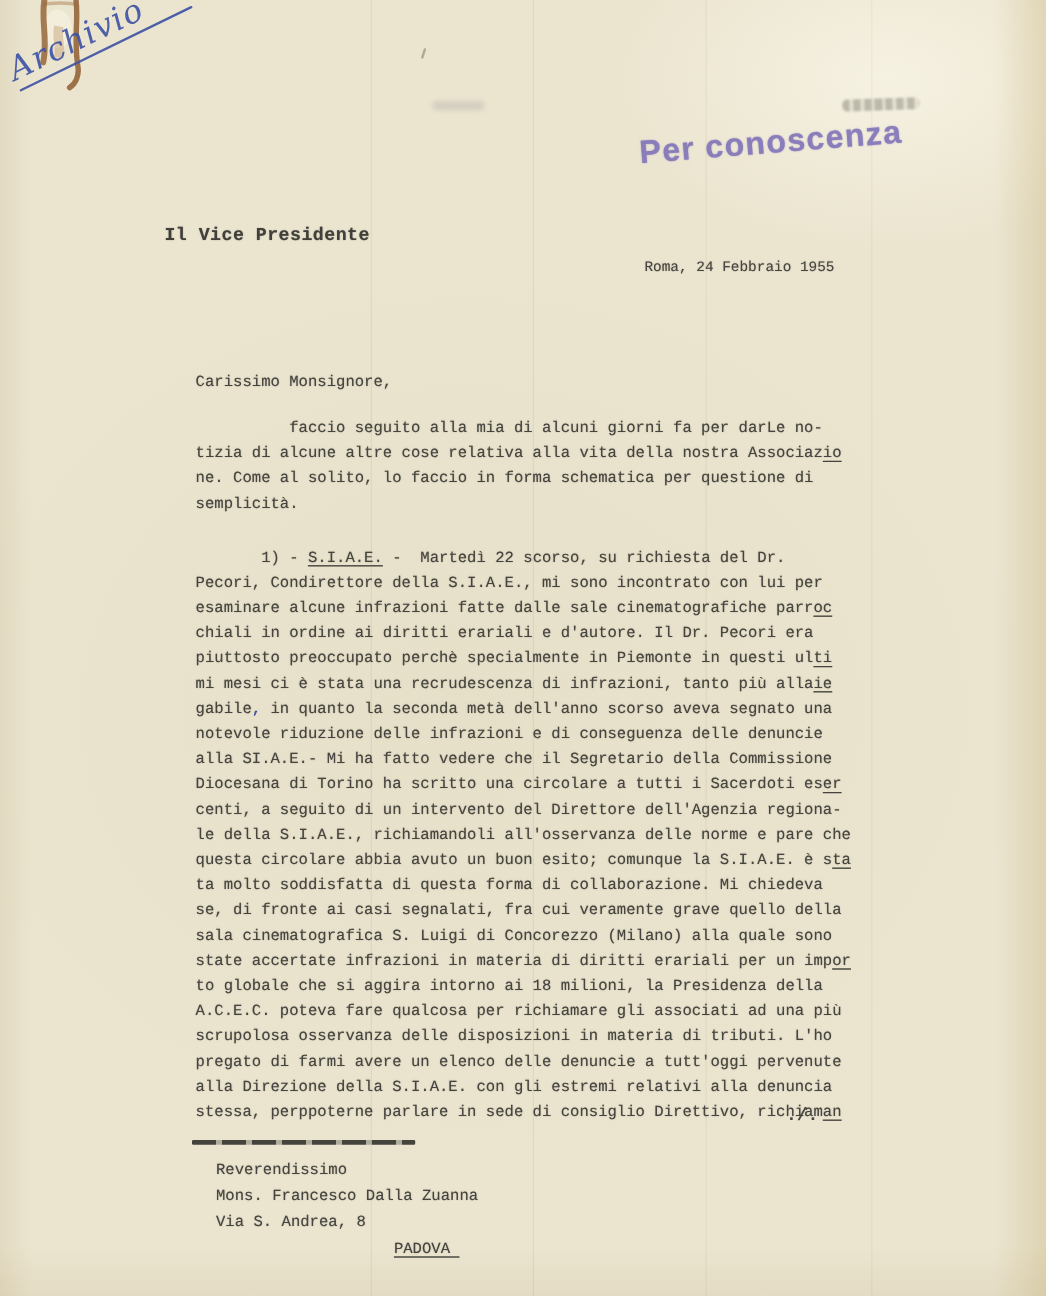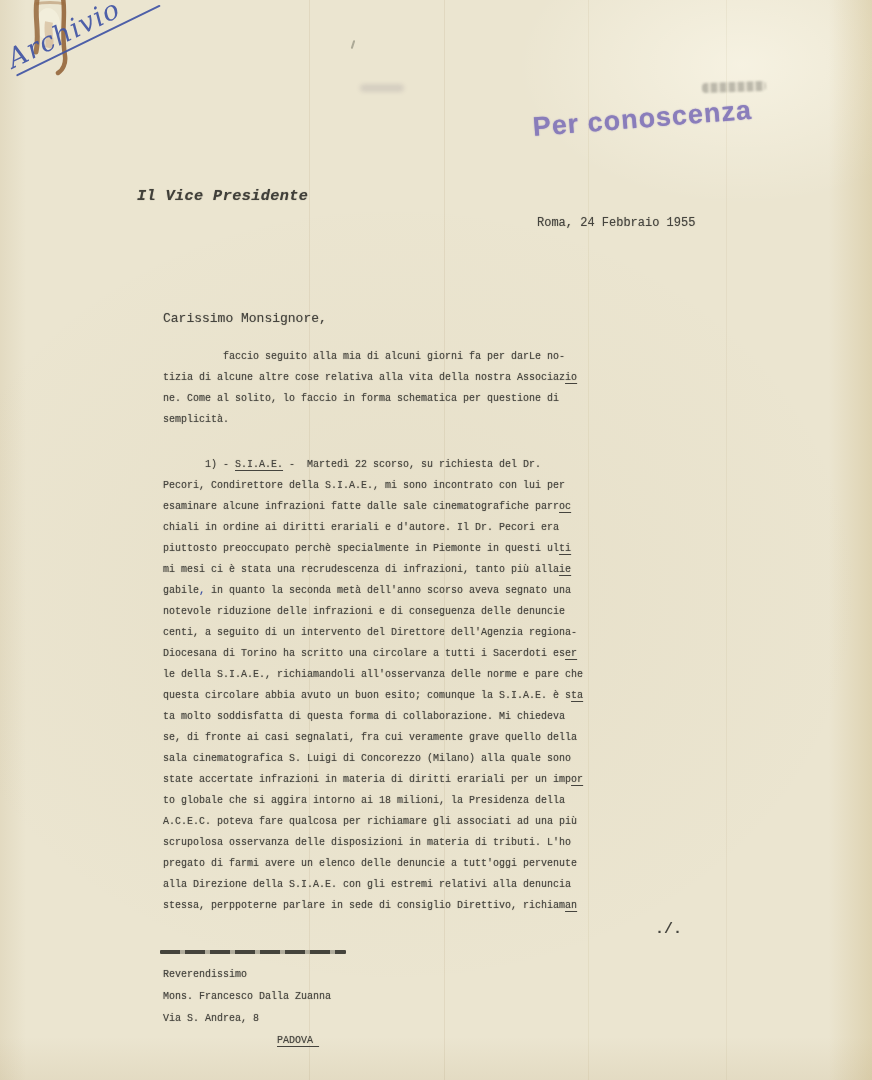--- a/index.html
+++ b/index.html
@@ -11,45 +11,45 @@
     background-color:#ebe5d0;
     background-image:
       linear-gradient(90deg, rgba(150,120,60,0.10) 0, rgba(150,120,60,0) 3%,
                       rgba(150,120,60,0) 95%, rgba(175,145,70,0.22) 100%),
       linear-gradient(0deg, rgba(150,120,60,0.09) 0, rgba(150,120,60,0) 4%),
       radial-gradient(ellipse 320px 200px at 85% 6%, rgba(255,252,240,0.55), transparent 70%),
       radial-gradient(ellipse 600px 500px at 45% 55%, rgba(140,115,60,0.05), transparent 80%);
     font-family:"Liberation Mono","DejaVu Sans Mono",monospace;
   }
   .crease{position:absolute;top:0;bottom:0;width:1px;background:rgba(135,110,55,0.10);}
-  .tline{white-space:pre;height:21px;line-height:21px;font-size:10px;
+  .tline{white-space:pre;height:21px;line-height:21px;font-size:13px;
          color:#45443e;text-shadow:0 0 1px rgba(70,65,55,0.5);}
   .u{text-decoration:underline;text-underline-offset:2.5px;text-decoration-thickness:1.4px;}
   .blue{color:#3b51a3;font-weight:bold;text-shadow:none;}
   .typed-block{position:absolute;}
   .sender{position:absolute;left:137px;top:187px;font-size:15.2px;font-weight:bold;
-          letter-spacing:0.4px;color:#403f39;text-shadow:0 0 1px rgba(60,58,50,0.6);white-space:pre;font-style:italic;}
+          letter-spacing:0.4px;color:#403f39;text-shadow:0 0 1px rgba(60,58,50,0.6);white-space:pre;}
   .dateline{position:absolute;left:537px;top:216px;font-size:12px;color:#46453f;
             text-shadow:0 0 1px rgba(70,65,55,0.5);white-space:pre;}
   .salutation{position:absolute;left:163px;top:311px;font-size:13px;color:#45443e;
               text-shadow:0 0 1px rgba(70,65,55,0.5);white-space:pre;}
   .cont-mark{position:absolute;left:655px;top:921px;font-size:15px;font-weight:bold;color:#45443e;}
   .stamp{position:absolute;left:534px;top:112px;
          font-family:"Liberation Sans","DejaVu Sans",sans-serif;
          font-size:27px;font-weight:700;letter-spacing:1px;color:#7f72b8;opacity:0.9;
          transform:rotate(-4.5deg);transform-origin:left bottom;
          text-shadow:0 0 1.5px rgba(127,114,184,0.75);white-space:pre;}
   .archivio{position:absolute;left:2px;top:46px;transform:rotate(-26deg);transform-origin:left top;
             color:#4054a5;opacity:0.92;}
   .archivio .word{font-family:"DejaVu Serif","Liberation Serif",serif;font-style:italic;
                   font-size:27px;letter-spacing:1px;}
   .archivio .stroke{width:160px;height:2px;background:#4054a5;margin-top:1px;border-radius:2px;}
   .divider{position:absolute;left:160px;top:950px;width:186px;height:4px;border-radius:1px;
            background:repeating-linear-gradient(90deg,#45443c 0 20px,rgba(69,68,60,0.35) 20px 25px);}
-  .footer-block .tline{height:22px;line-height:22px;}
+  .footer-block .tline{height:22px;line-height:22px;margin-left:17px;}
   .smudge-a{position:absolute;left:702px;top:82px;width:64px;height:10px;border-radius:4px;
             background:repeating-linear-gradient(90deg,rgba(88,86,78,0.55) 0 6px,rgba(88,86,78,0.15) 6px 9px);
             filter:blur(1.1px);transform:rotate(-2deg);opacity:0.65;}
   .smudge-b{position:absolute;left:360px;top:84px;width:44px;height:8px;border-radius:4px;
             background:rgba(110,100,120,0.35);filter:blur(2px);opacity:0.5;}
   .tick{position:absolute;left:352px;top:40px;width:2px;height:9px;background:#8a8878;
         opacity:0.65;transform:rotate(18deg);border-radius:1px;}
   .staple{position:absolute;left:18px;top:-2px;}
 </style>
 </head>
@@ -95,22 +95,23 @@
 
   <div class="typed-block" style="left:163px;top:454px">
       <div class="tline"><span>       1) - </span><span class="u">S.I.A.E.</span><span> -  Martedì 22 scorso, su richiesta del Dr.</span></div>
       <div class="tline"><span>Pecori, Condirettore della S.I.A.E., mi sono incontrato con lui per</span></div>
       <div class="tline"><span>esaminare alcune infrazioni fatte dalle sale cinematografiche parr</span><span class="u">oc</span></div>
       <div class="tline"><span>chiali in ordine ai diritti erariali e d'autore. Il Dr. Pecori era</span></div>
       <div class="tline"><span>piuttosto preoccupato perchè specialmente in Piemonte in questi ul</span><span class="u">ti</span></div>
       <div class="tline"><span>mi mesi ci è stata una recrudescenza di infrazioni, tanto più alla</span><span class="u">ie</span></div>
       <div class="tline"><span>gabile</span><span class="blue">,</span><span> in quanto la seconda metà dell'anno scorso aveva segnato una</span></div>
       <div class="tline"><span>notevole riduzione delle infrazioni e di conseguenza delle denuncie</span></div>
+      <div class="tline"><span>alla SI.A.E.- Mi ha fatto vedere che il Segretario della Commissione</span></div>
+      <div class="tline"><span>Diocesana di Torino ha scritto una circolare a tutti i Sacerdoti es</span><span class="u">er</span></div>
       <div class="tline"><span>centi, a seguito di un intervento del Direttore dell'Agenzia regiona-</span></div>
-      <div class="tline"><span>Diocesana di Torino ha scritto una circolare a tutti i Sacerdoti es</span><span class="u">er</span></div>
       <div class="tline"><span>le della S.I.A.E., richiamandoli all'osservanza delle norme e pare che</span></div>
       <div class="tline"><span>questa circolare abbia avuto un buon esito; comunque la S.I.A.E. è s</span><span class="u">ta</span></div>
       <div class="tline"><span>ta molto soddisfatta di questa forma di collaborazione. Mi chiedeva</span></div>
       <div class="tline"><span>se, di fronte ai casi segnalati, fra cui veramente grave quello della</span></div>
       <div class="tline"><span>sala cinematografica S. Luigi di Concorezzo (Milano) alla quale sono</span></div>
       <div class="tline"><span>state accertate infrazioni in materia di diritti erariali per un imp</span><span class="u">or</span></div>
       <div class="tline"><span>to globale che si aggira intorno ai 18 milioni, la Presidenza della</span></div>
       <div class="tline"><span>A.C.E.C. poteva fare qualcosa per richiamare gli associati ad una più</span></div>
       <div class="tline"><span>scrupolosa osservanza delle disposizioni in materia di tributi. L'ho</span></div>
       <div class="tline"><span>pregato di farmi avere un elenco delle denuncie a tutt'oggi pervenute</span></div>

